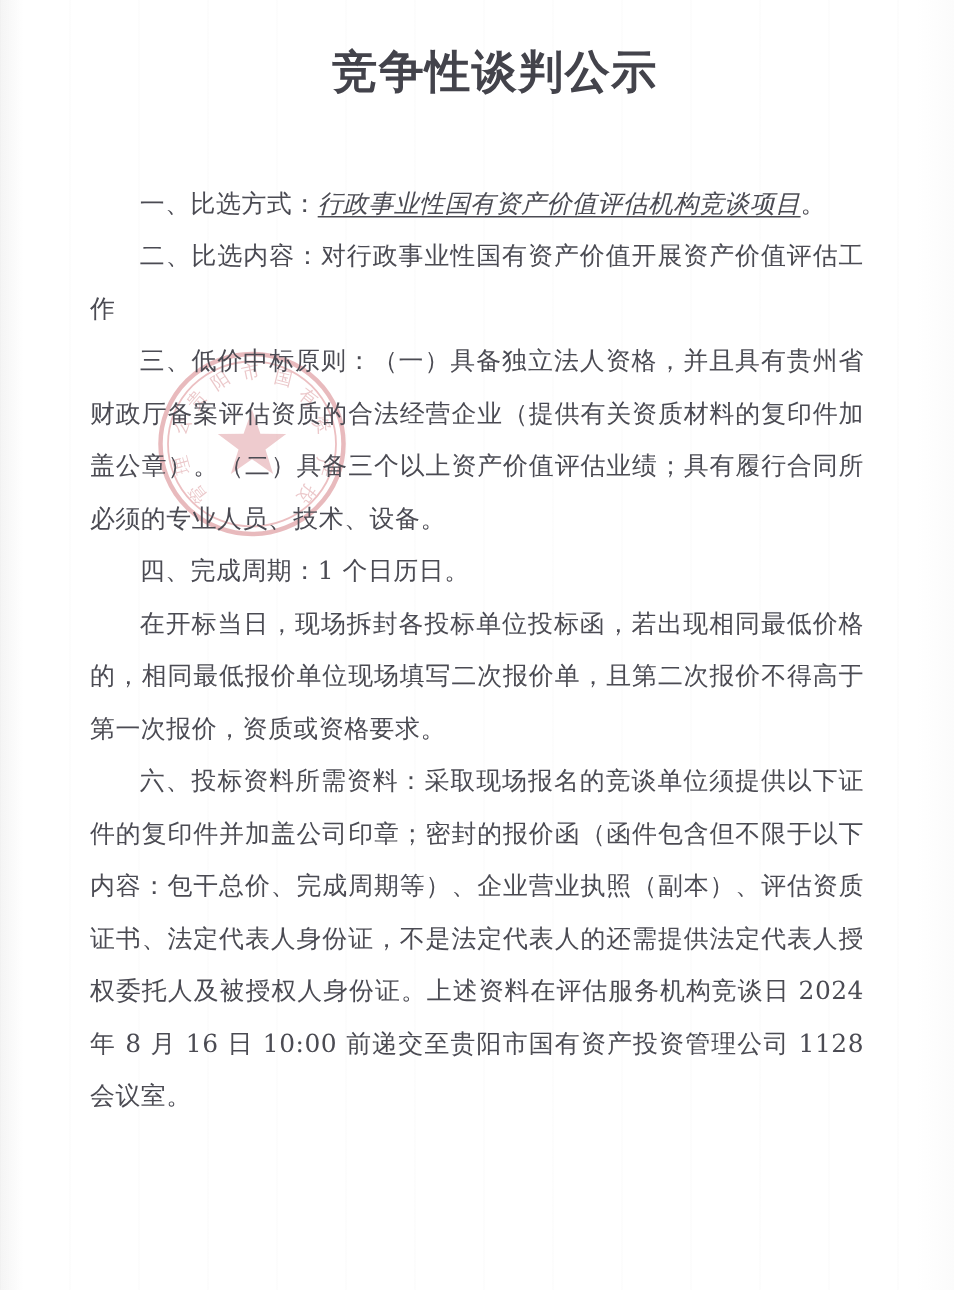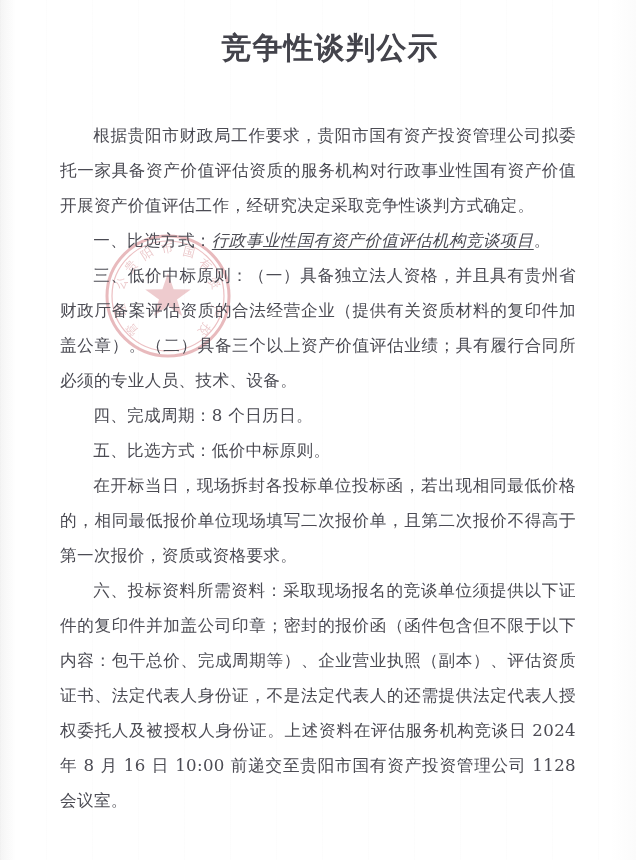--- a/index.html
+++ b/index.html
@@ -123,29 +123,28 @@
       <text transform="translate(31,94) rotate(-128)">管</text>
       <text transform="translate(21,76) rotate(-105)">理</text>
       <text transform="translate(21,52) rotate(-62)">公</text>
     </g>
   </svg>
 
   <div id="doc-title">竞争性谈判公示</div>
 
   <div id="body-text">
 
-    <p>根据贵阳市财政局工作要求，贵阳市国有资产投资管理公司拟委托一家具备资产价值评估资质的服务机构对行政事业性国有资产价值开展资产价值评估工作，经研究决定采取竞争性谈判方式确定。</p>
 
     <p><span>一、</span><span>比选方式：</span><span class="uline">行政事业性国有资产价值评估机构竞谈项目</span>。</p>
 
+    <p>二、比选内容：对行政事业性国有资产价值开展资产价值评估工作</p>
 
     <p>三、低价中标原则：（一）具备独立法人资格，并且具有贵州省财政厅备案评估资质的合法经营企业（提供有关资质材料的复印件加盖公章）。（二）具备三个以上资产价值评估业绩；具有履行合同所必须的专业人员、技术、设备。</p>
 
-    <p>四、完成周期：8 个日历日。</p>
+    <p>四、完成周期：1 个日历日。</p>
 
-    <p>五、比选方式：低价中标原则。</p>
 
     <p>在开标当日，现场拆封各投标单位投标函，若出现相同最低价格的，相同最低报价单位现场填写二次报价单，且第二次报价不得高于第一次报价，资质或资格要求。</p>
 
     <p>六、投标资料所需资料：采取现场报名的竞谈单位须提供以下证件的复印件并加盖公司印章；密封的报价函（函件包含但不限于以下内容：包干总价、完成周期等）、企业营业执照（副本）、评估资质证书、法定代表人身份证，不是法定代表人的还需提供法定代表人授权委托人及被授权人身份证。上述资料在评估服务机构竞谈日 2024 年 8 月 16 日 10:00 前递交至贵阳市国有资产投资管理公司 1128 会议室。</p>
 
   </div>
 </div>
 
 </body></html>

